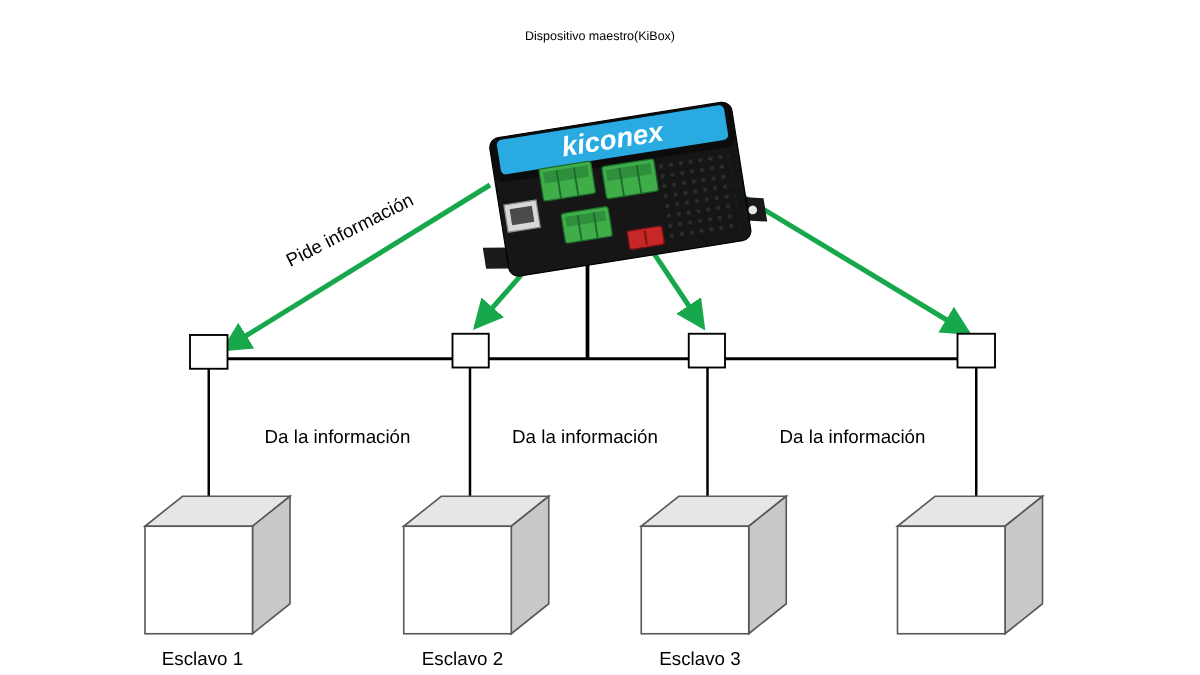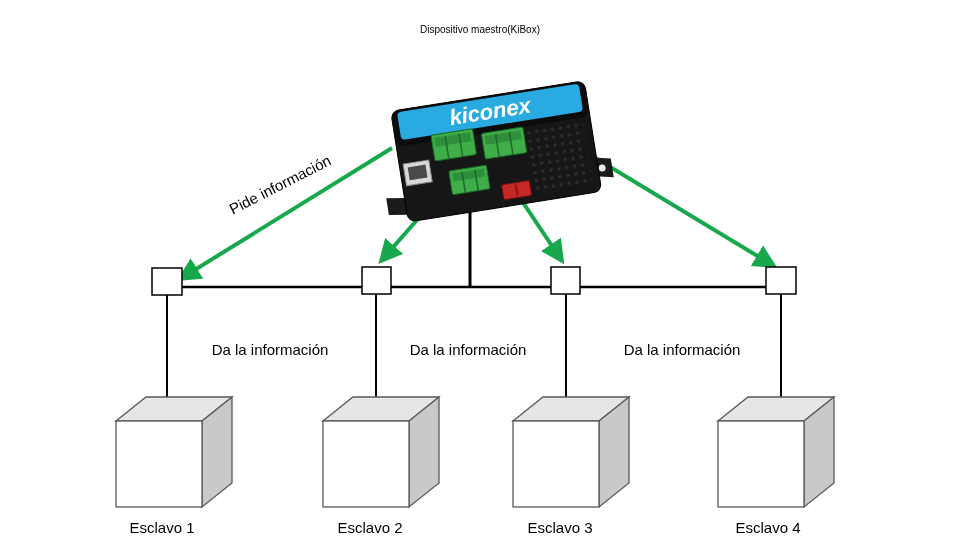--- a/index.html
+++ b/index.html
@@ -127,14 +127,13 @@
 
   <div class="lbl rotated" style="left:205px;top:176px;width:150px;">Pide información</div>
 
   <div class="lbl" style="left:180px;top:341px;width:180px;">Da la información</div>
   <div class="lbl" style="left:378px;top:341px;width:180px;">Da la información</div>
   <div class="lbl" style="left:592px;top:341px;width:180px;">Da la información</div>
 
   <div class="lbl" style="left:92px;top:519px;width:140px;">Esclavo 1</div>
   <div class="lbl" style="left:300px;top:519px;width:140px;text-align:center;">Esclavo 2</div>
   <div class="lbl" style="left:490px;top:519px;width:140px;">Esclavo 3</div>
-  <div class="lbl" style="left:698px;top:519px;width:140px;">Esclavo 4</div>
 </div>
 
 </body></html>

